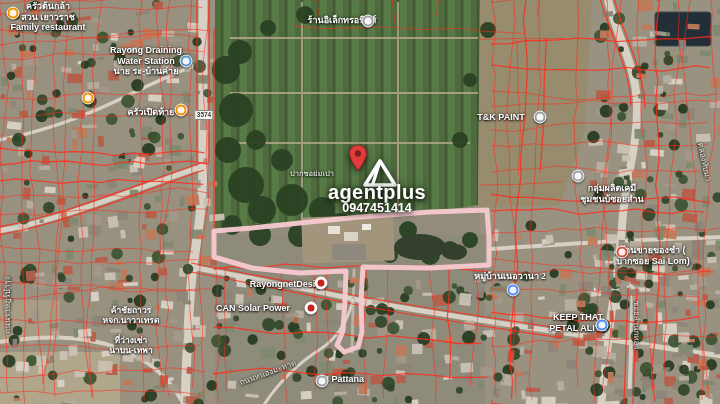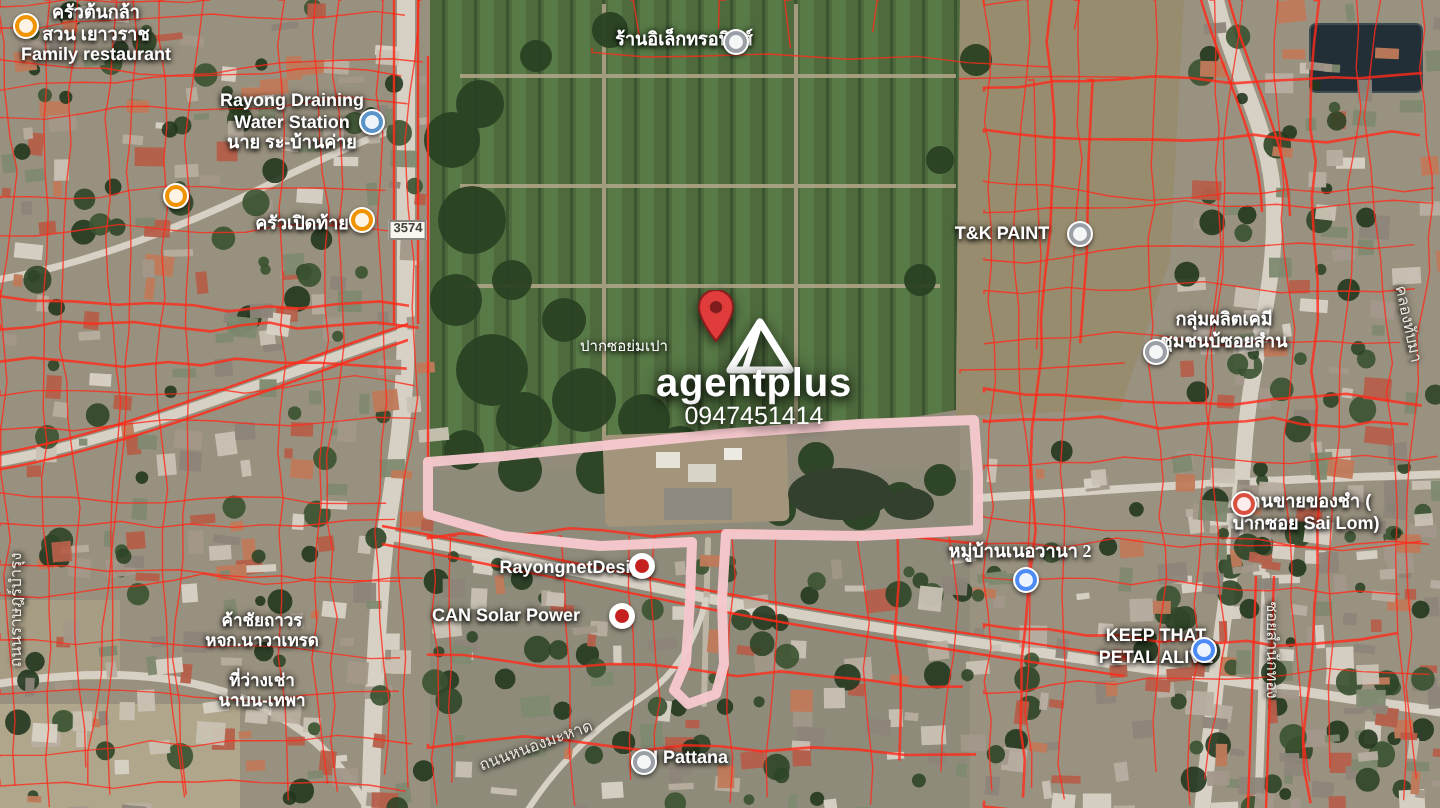--- a/index.html
+++ b/index.html
@@ -17,21 +17,21 @@
   #road-shield{position:absolute;left:204px;top:115px;transform:translate(-50%,-50%);
                background:#f8f6f1;border:1px solid #8a877f;color:#45413a;font-size:6.5px;
                line-height:8px;padding:0 1.5px;font-weight:700;}
   #watermark{position:absolute;left:16px;top:0;width:720px;height:404px;pointer-events:none;border-radius:15px;}
   #wm-pin{position:absolute;left:333px;top:145px;filter:drop-shadow(0 2px 3px rgba(0,0,0,.65));}
   #wm-logo{position:absolute;left:347px;top:159px;filter:drop-shadow(0 2px 4px rgba(0,0,0,.7));}
   #wm-brand{position:absolute;left:361px;top:181px;transform:translateX(-50%);
             color:#fff;font-size:20px;font-weight:700;letter-spacing:.4px;
             text-shadow:0 2px 5px rgba(0,0,0,.9),0 0 9px rgba(0,0,0,.65);}
   #wm-phone{position:absolute;left:361px;top:201px;transform:translateX(-50%);
-            color:#fff;font-size:12.5px;font-weight:400;
+            color:#fff;font-size:12.5px;font-weight:700;
             text-shadow:0 2px 5px rgba(0,0,0,.9),0 0 8px rgba(0,0,0,.65);}
 </style>
 </head>
 <body>
 
 <div id="stage">
 
   <svg id="map-svg" width="720" height="404" viewBox="0 0 720 404">
     <defs>
       <pattern id="crops" width="16" height="16" patternUnits="userSpaceOnUse">
@@ -977,21 +977,21 @@
       </div>
       <div class="lbl" style="left: 342px; top: 20px; transform: translate(-50%, -50%);">
         <div>ร้านอิเล็กทรอนิกส์</div>
       </div>
       <div class="lbl" style="left: 151px; top: 112px; transform: translate(-50%, -50%);">
         <div>ครัวเปิดท้าย</div>
       </div>
       <div class="lbl" style="left: 501px; top: 117px; transform: translate(-50%, -50%);">
         <div>T&amp;K PAINT</div>
       </div>
-      <div class="lbl" style="left: 612px; top: 165px; transform: translate(-50%, -50%);">
+      <div class="lbl" style="left: 612px; top: 194px; transform: translate(-50%, -50%);">
         <div>กลุ่มผลิตเคมี</div>
         <div>ชุมชนบ้ซอยสำน</div>
       </div>
       <div class="lbl" style="left: 653px; top: 256px; transform: translate(-50%, -50%);">
         <div>ร้านขายของชำ (</div>
         <div>ปากซอย Sai Lom)</div>
       </div>
       <div class="lbl" style="left: 510px; top: 276px; transform: translate(-50%, -50%); font-family: Liberation Serif, serif;">
         <div>หมู่บ้านเนอวานา 2</div>
       </div>

